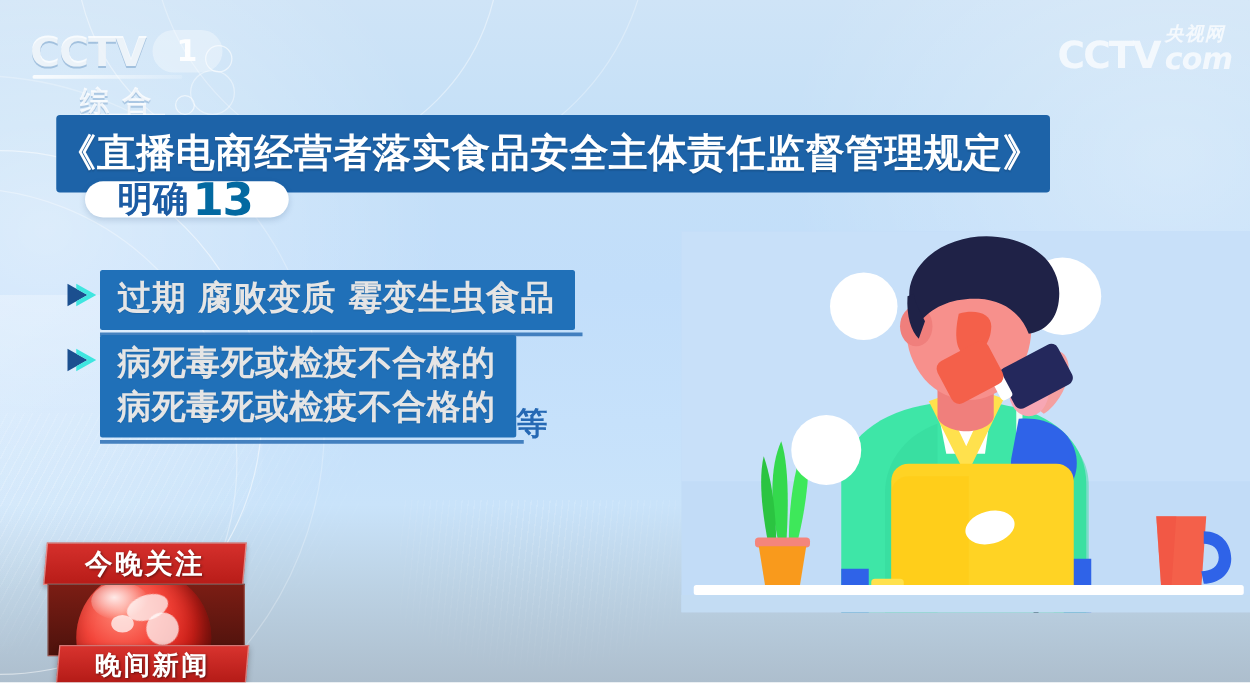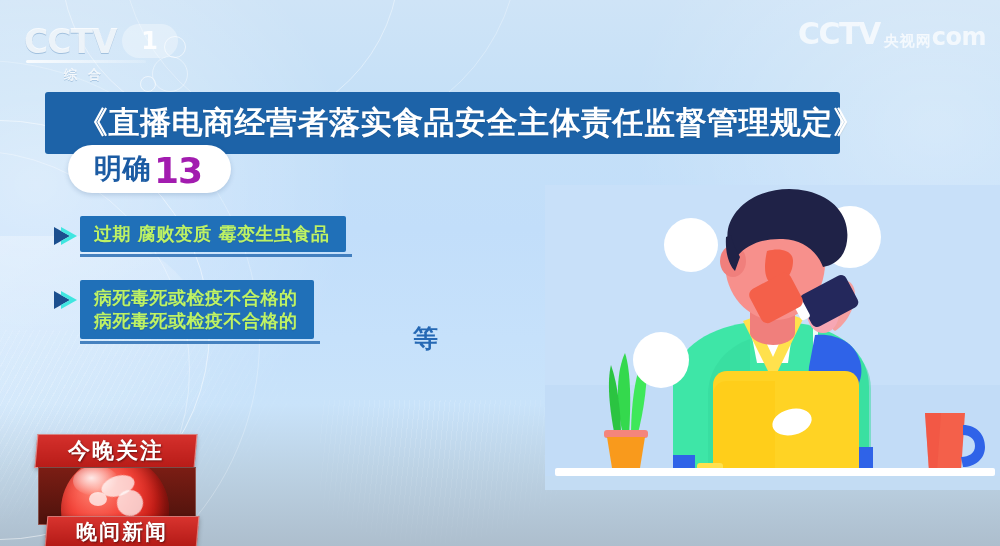--- a/index.html
+++ b/index.html
@@ -100,72 +100,73 @@
     color: rgba(255,255,255,.92);
     font-size: 24px; font-weight: 700;
   }
   .cctv-underbar {
     width: 120px; height: 3px; margin-top: 2px; margin-left: 2px;
     background: linear-gradient(90deg, rgba(255,255,255,.85), rgba(255,255,255,.15));
     border-radius: 2px;
   }
   .cctv-sub {
     margin-top: 3px; margin-left: 40px;
-    font-size: 13px; letter-spacing: 11px; font-weight: 700;
+    font-size: 23px; letter-spacing: 11px; font-weight: 700;
     color: rgba(255,255,255,.80);
     text-shadow: 0 1px 0 rgba(120,160,200,.45);
+    text-decoration: underline;
   }
 
   
   #cctv-watermark {
     position: absolute; right: 14px; top: 20px;
     display: flex; align-items: flex-end; gap: 4px;
     opacity: .78;
   }
   .wm-cctv {
     font-size: 30px; font-weight: 700; letter-spacing: -1.5px;
     color: rgba(255,255,255,.92);
     line-height: .95;
   }
-  .wm-right { display: flex; flex-direction: row; align-items: flex-end; line-height: 1; }
+  .wm-right { display: flex; flex-direction: column; align-items: flex-start; line-height: 1; font-style: italic; }
   .wm-cn { font-size: 15px; font-weight: 700; color: rgba(255,255,255,.95); letter-spacing: 1px; }
   .wm-com { font-size: 24px; font-weight: 700; color: rgba(255,255,255,.92); letter-spacing: -.5px; }
 
   
   #headline-banner {
     position: absolute; left: 45px; top: 92px;
     width: 795px; height: 62px;
     background: #1d63a8;
     border-radius: 3px;
     display: flex; align-items: center;
-    padding-left: 32px;
+    padding-left: 1px;
   }
   #headline-text {
     color: #ffffff;
     font-size: 31px; font-weight: 700; letter-spacing: .5px;
     white-space: nowrap;
     text-shadow: 0 1px 1px rgba(0,0,0,.12);
   }
 
   
   #subtitle-pill {
     position: absolute; left: 68px; top: 145px;
-    height: 48px;
+    height: 29px;
     background: #ffffff;
     border-radius: 24px;
     display: flex; align-items: center;
     padding: 0 26px;
     box-shadow: 0 2px 5px rgba(20,60,110,.18);
   }
   .sub-txt {
     font-size: 28px; font-weight: 700; color: #1b5ba3; letter-spacing: .5px;
     white-space: nowrap;
   }
   .sub-num {
-    font-size: 36px; font-weight: 800; color: #a21caf;
+    font-size: 36px; font-weight: 800; color: #0369a1;
     margin: 0 3px; letter-spacing: -1px;
     position: relative; top: 1px;
   }
 
   
   .bullet-row {
     position: absolute;
     display: flex; align-items: flex-start;
   }
   .bullet-arrow {
@@ -180,28 +181,28 @@
     position: relative;
   }
   .bullet-box::after {
     content: "";
     position: absolute; left: 0; right: -6px; bottom: -5px;
     height: 3px;
     background: #2b6fb4;
     opacity: .85;
   }
   .bullet-line {
-    color: #bef264;
-    font-size: 18px; font-weight: 700; letter-spacing: .5px;
+    color: #e5e5e5;
+    font-size: 27px; font-weight: 700; letter-spacing: .5px;
     white-space: nowrap;
     line-height: 1.28;
     text-shadow: 0 1px 1px rgba(0,0,0,.10);
   }
   #bullet-row-1 { left: 52px; top: 216px; }
-  #bullet-row-2 { left: 52px; top: 280px; text-align: center; }
+  #bullet-row-2 { left: 52px; top: 268px; text-align: center; }
   #deng-char {
     position: absolute; left: 413px; top: 322px;
     font-size: 25px; font-weight: 700; color: #2568b4;
   }
 
   
   #red-banner {
     position: absolute; left: 75px; top: 380px;
     height: 48px;
     background: #cf2026;

